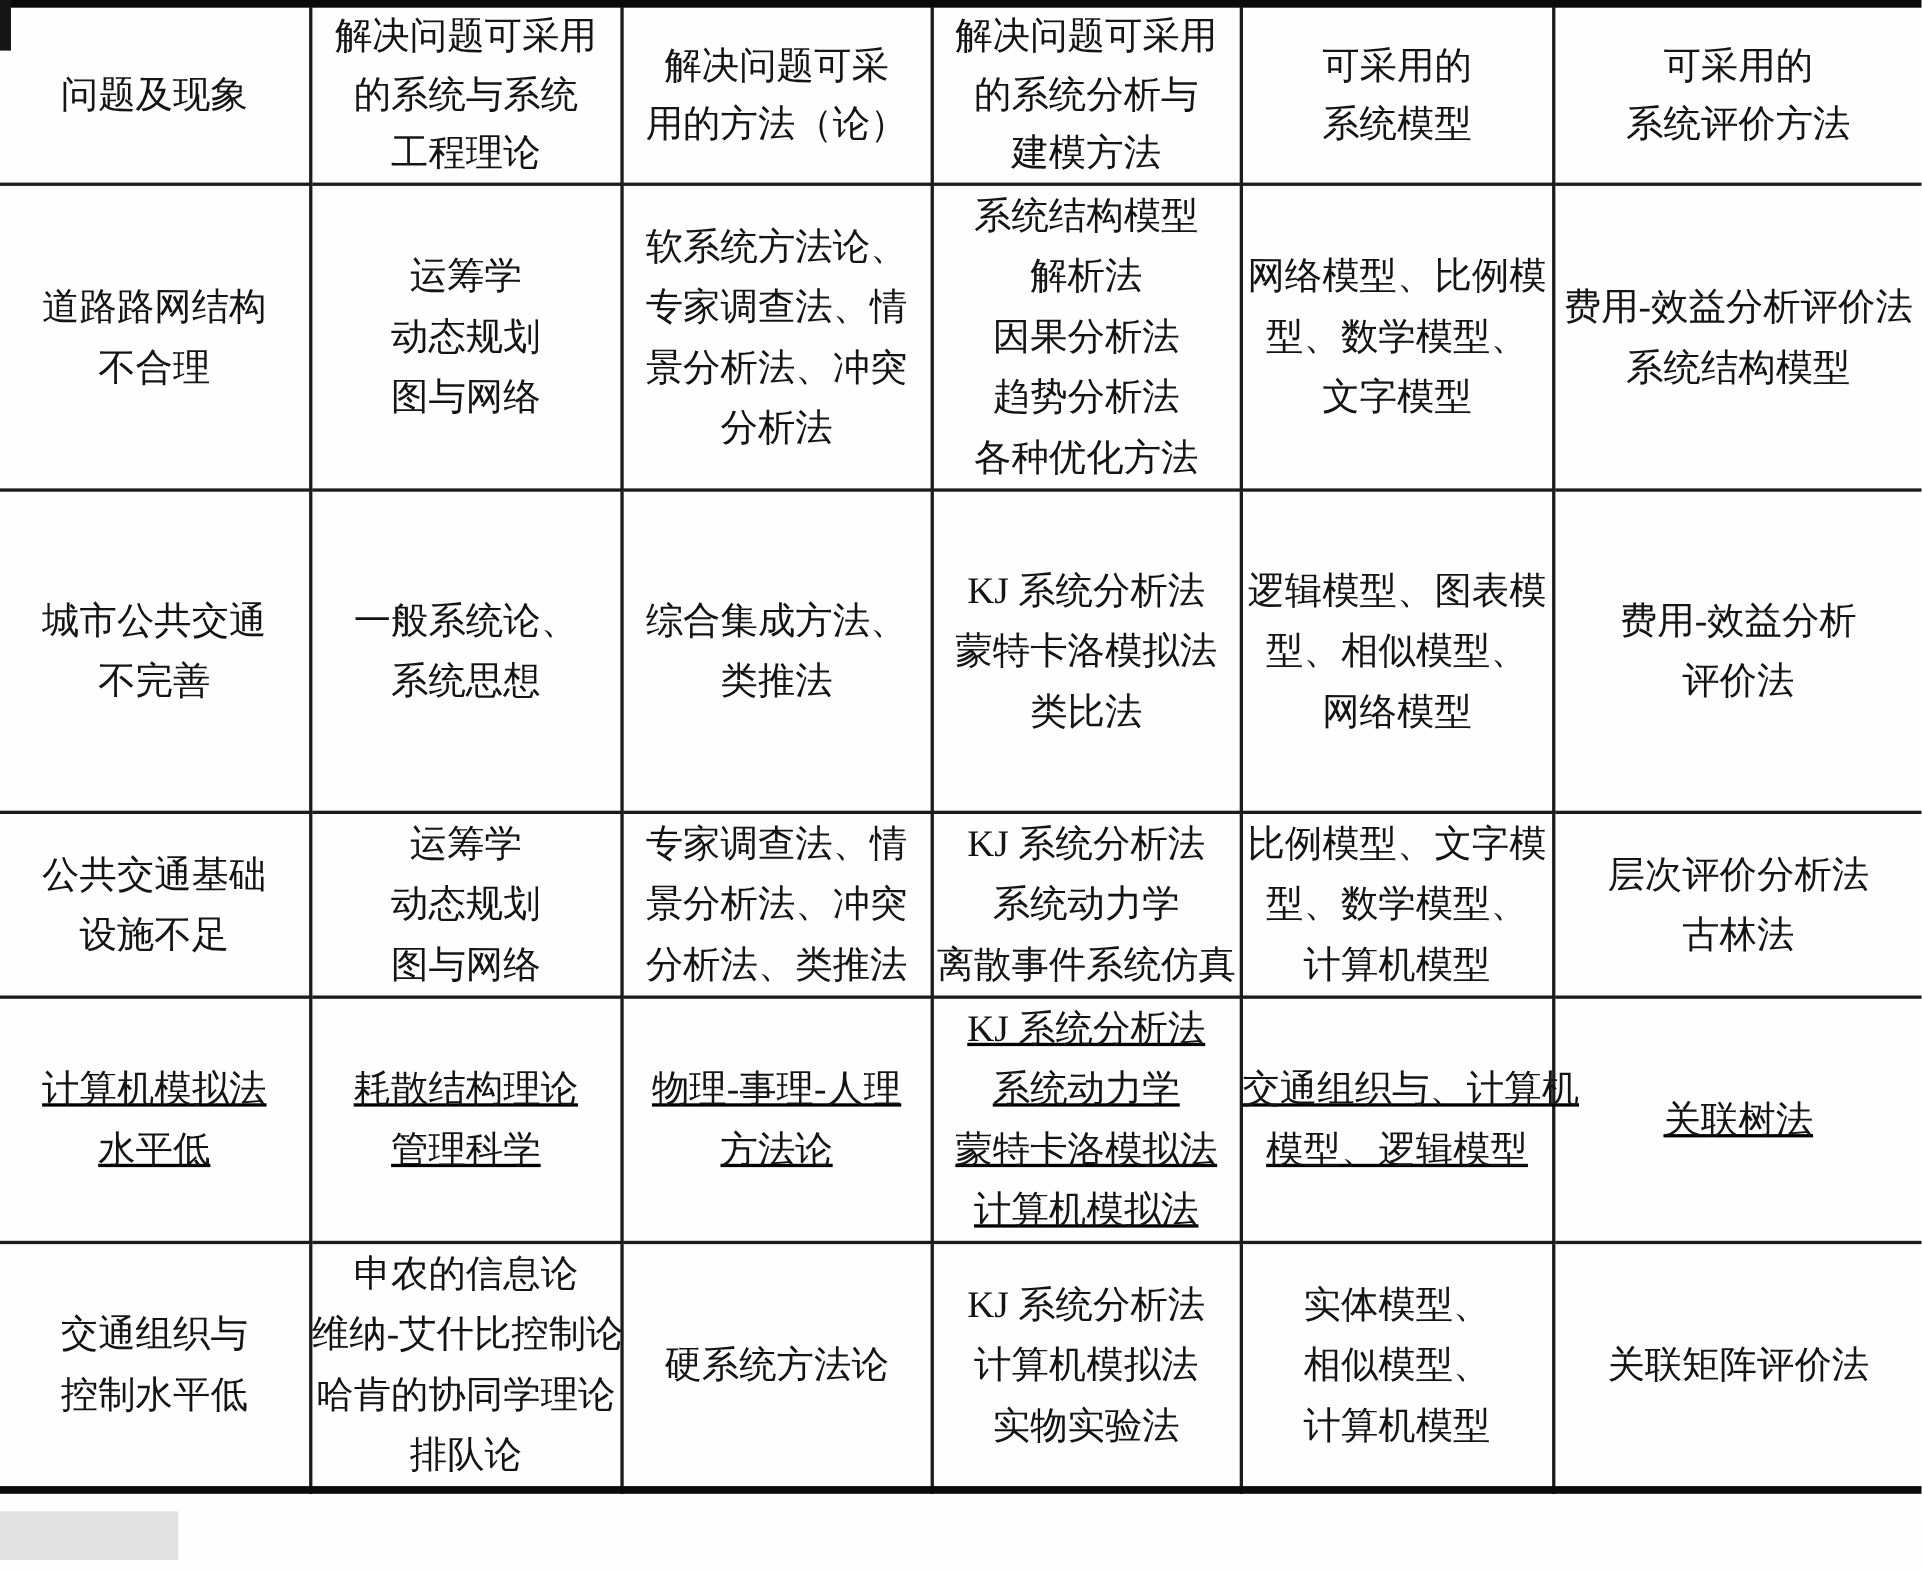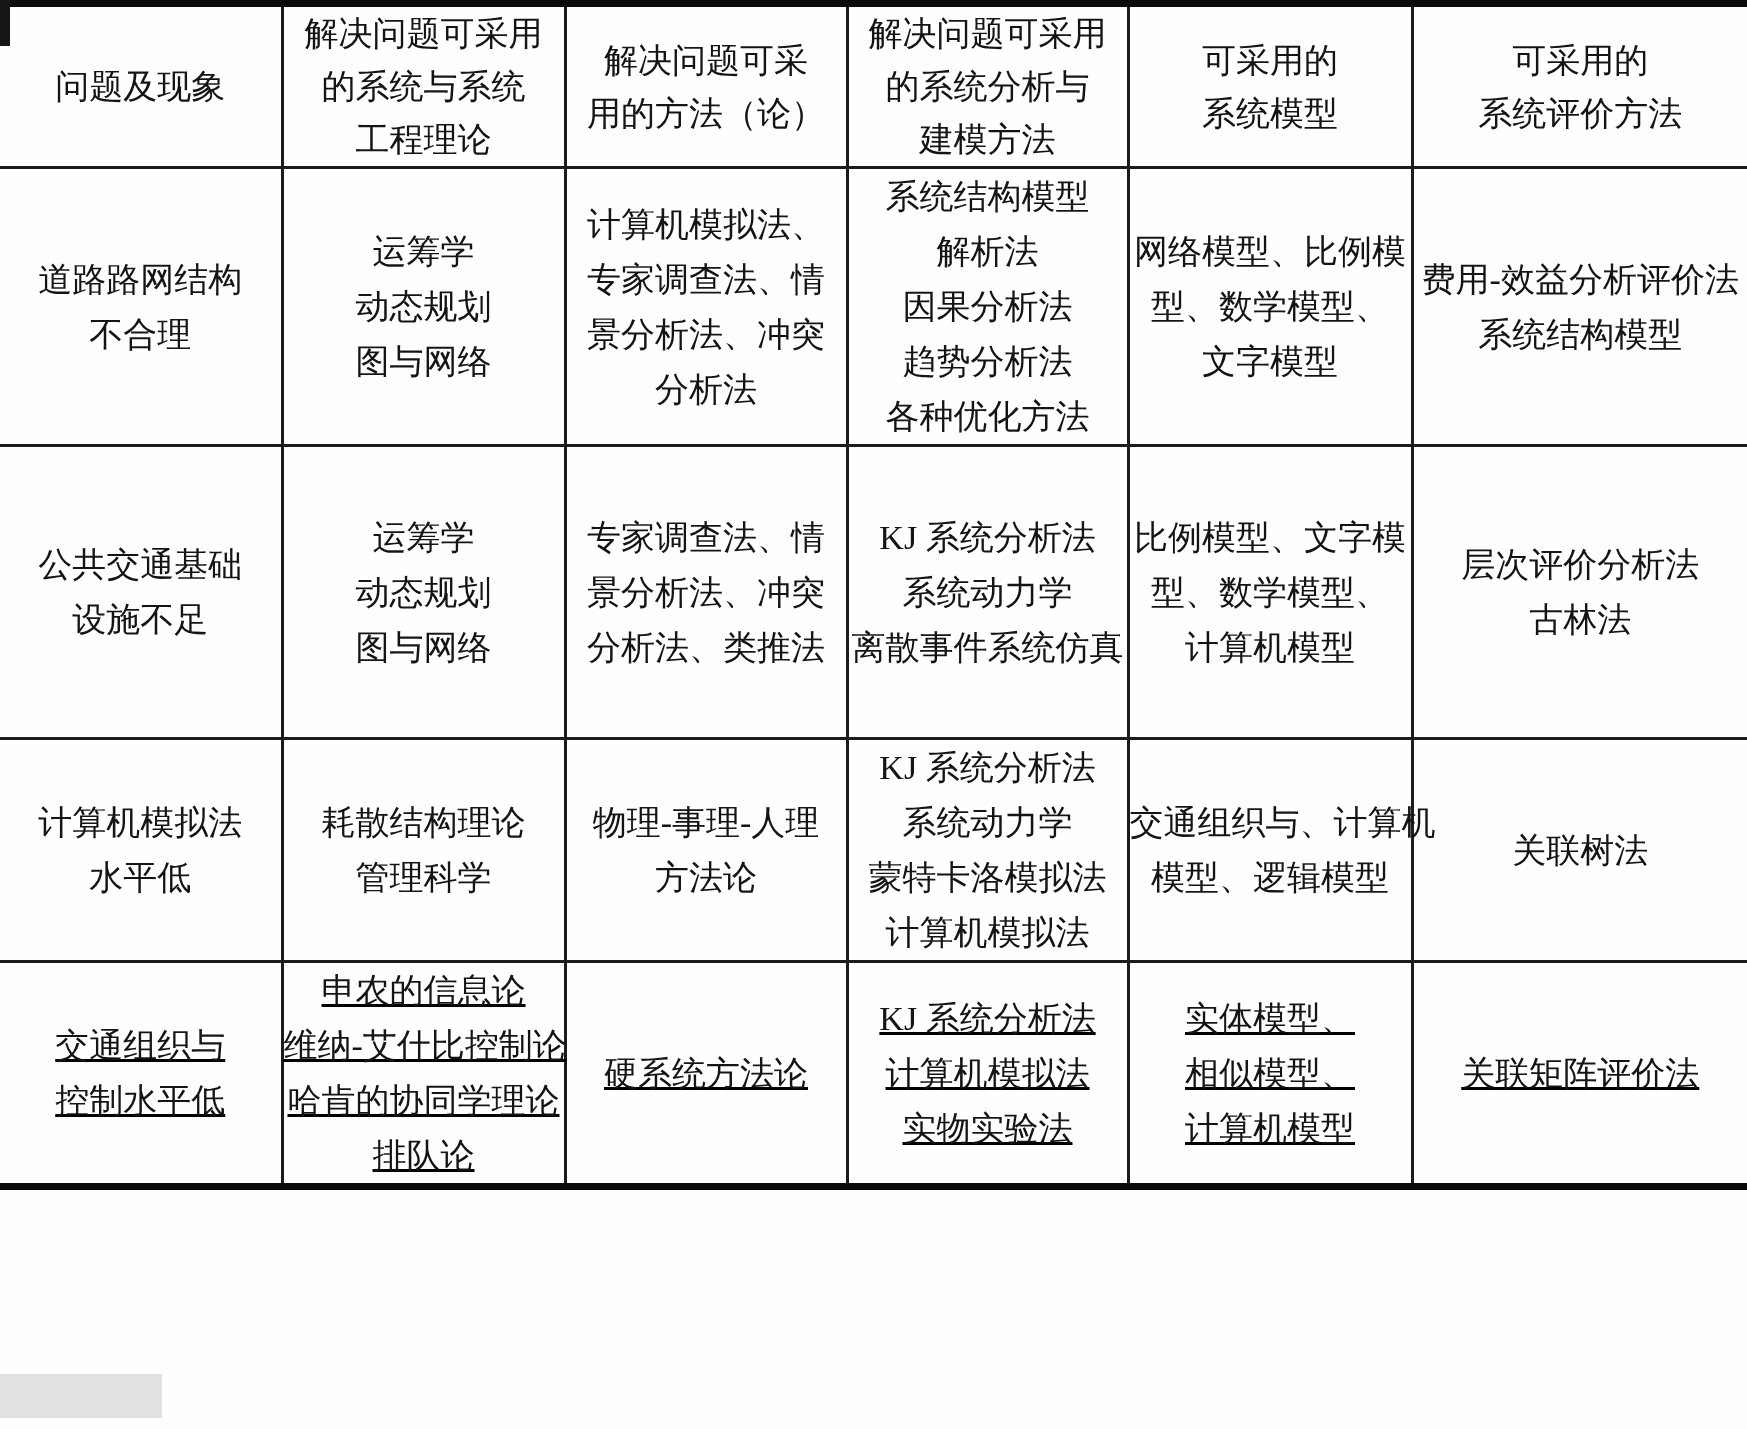--- a/index.html
+++ b/index.html
@@ -104,36 +104,52 @@
 系统评价方法</th>
         </tr>
     </thead>
     <tbody>
         <tr>
           <td>道路路网结构
 不合理</td>
           <td>运筹学
 动态规划
 图与网络</td>
-          <td>计算机模拟法、
+          <td>软系统方法论、
 专家调查法、情
 景分析法、冲突
 分析法</td>
           <td>系统结构模型
 解析法
 因果分析法
 趋势分析法
 各种优化方法</td>
           <td>网络模型、比例模
 型、数学模型、
 文字模型</td>
           <td>费用-效益分析评价法
 系统结构模型</td>
         </tr>
         <tr>
+          <td>城市公共交通
+不完善</td>
+          <td>一般系统论、
+系统思想</td>
+          <td>综合集成方法、
+类推法</td>
+          <td>KJ 系统分析法
+蒙特卡洛模拟法
+类比法</td>
+          <td>逻辑模型、图表模
+型、相似模型、
+网络模型</td>
+          <td>费用-效益分析
+评价法</td>
+        </tr>
+        <tr>
           <td>公共交通基础
 设施不足</td>
           <td>运筹学
 动态规划
 图与网络</td>
           <td>专家调查法、情
 景分析法、冲突
 分析法、类推法</td>
           <td>KJ 系统分析法
 系统动力学

